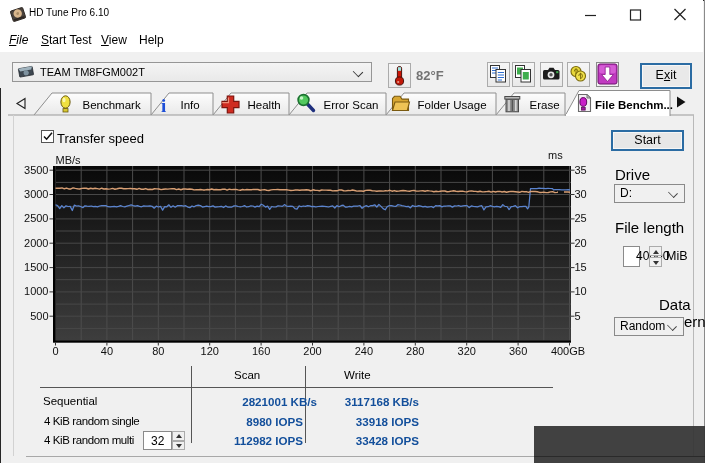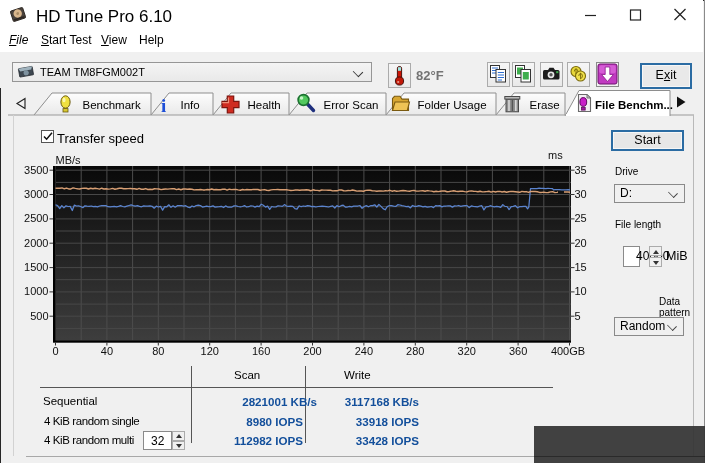--- a/index.html
+++ b/index.html
@@ -1,34 +1,34 @@
 <!DOCTYPE html>
 <html><head><meta charset="utf-8">
 <style>
 * { margin:0; padding:0; box-sizing:border-box; }
 html,body { width:705px; height:463px; overflow:hidden; }
 body { font-family:"Liberation Sans", sans-serif; background:#f0f0f0; position:relative; font-size:11.5px; color:#000; }
 #win { position:absolute; left:0; top:0; width:705px; height:463px; background:#f0f0f0; border-left:1.5px solid #262626; border-top:1px solid #262626; }
 .abs { position:absolute; }
 #titlebar { left:0; top:0; width:703px; height:52px; background:#fff; }
-#ttext { left:36px; top:7px; font-size:17px; }
+#ttext { left:29px; top:7px; font-size:10px; }
 .menu { top:33px; font-size:12px; }
 u { text-decoration:underline; }
 #toolbar { left:0; top:52px; width:703px; height:36px; background:#f0f0f0; }
 #combo { left:12px; top:62px; width:360px; height:20px; background:linear-gradient(#f4f4f4,#e9e9e9); border:1px solid #969696; }
 #combotext { left:40px; top:66px; font-size:11px; }
 .btn { background:linear-gradient(#f6f6f6,#e9e9e9); border:1px solid #ababab; }
 #exitbtn { left:640px; top:63px; width:52px; height:26px; background:#e9e9e9; border:2px solid #2b6ca3; text-align:center; font-size:12.5px; line-height:21px; box-shadow:inset 0 0 0 1px #f6f6f6; }
 #startbtn { left:611px; top:130px; width:73px; height:21px; background:#e7e7e7; border:2px solid #2b6ca3; text-align:center; font-size:12.5px; line-height:16px; box-shadow:inset 0 0 0 1px #f6f6f6; }
 #temp { left:416px; top:68px; font-size:13px; font-weight:bold; color:#737373; }
 #chart { position:absolute; left:0; top:0; pointer-events:none; }
 #tabsvg { position:absolute; left:0; top:88px; }
 .ax { font-family:"Liberation Sans", sans-serif; font-size:11px; fill:#101010; }
 .tbl { font-family:"Liberation Sans", sans-serif; font-size:11.5px; fill:#000; }
-.rlab { left:615px; font-size:10px; }
+.rlab { left:615px; font-size:15px; }
 .dd { left:614px; width:71px; height:19px; background:#f0f0f0; border:1px solid #8a8a8a; font-size:12px; line-height:17px; padding-left:5px; }
 .chev { position:absolute; right:7px; top:4px; width:8px; height:8px; border-right:1.3px solid #444; border-bottom:1.3px solid #444; transform:rotate(45deg) scale(1,0.75); transform-origin:center; }
 .val { font-weight:bold; color:#134f9b; font-size:11.6px; text-align:right; }
 .spinbox { background:#fff; border:1px solid #8a8a8a; font-size:12px; }
 .spinbtn { width:13px; height:10px; background:#f0f0f0; border:1px solid #ababab; }
 .tri-up { width:0;height:0;border-left:3.5px solid transparent;border-right:3.5px solid transparent;border-bottom:4px solid #333; position:absolute; left:2.5px; top:2.5px; }
 .tri-dn { width:0;height:0;border-left:3.5px solid transparent;border-right:3.5px solid transparent;border-top:4px solid #333; position:absolute; left:2.5px; top:3px; }
 #wm { left:534px; top:426px; width:171px; height:37px; background:rgba(52,52,52,0.93); }
 #wmtext { position:absolute; left:11px; top:14px; font-family:"Liberation Mono", monospace; font-weight:bold; font-size:14.5px; color:#61a18d; letter-spacing:0.2px; }
 </style></head>

